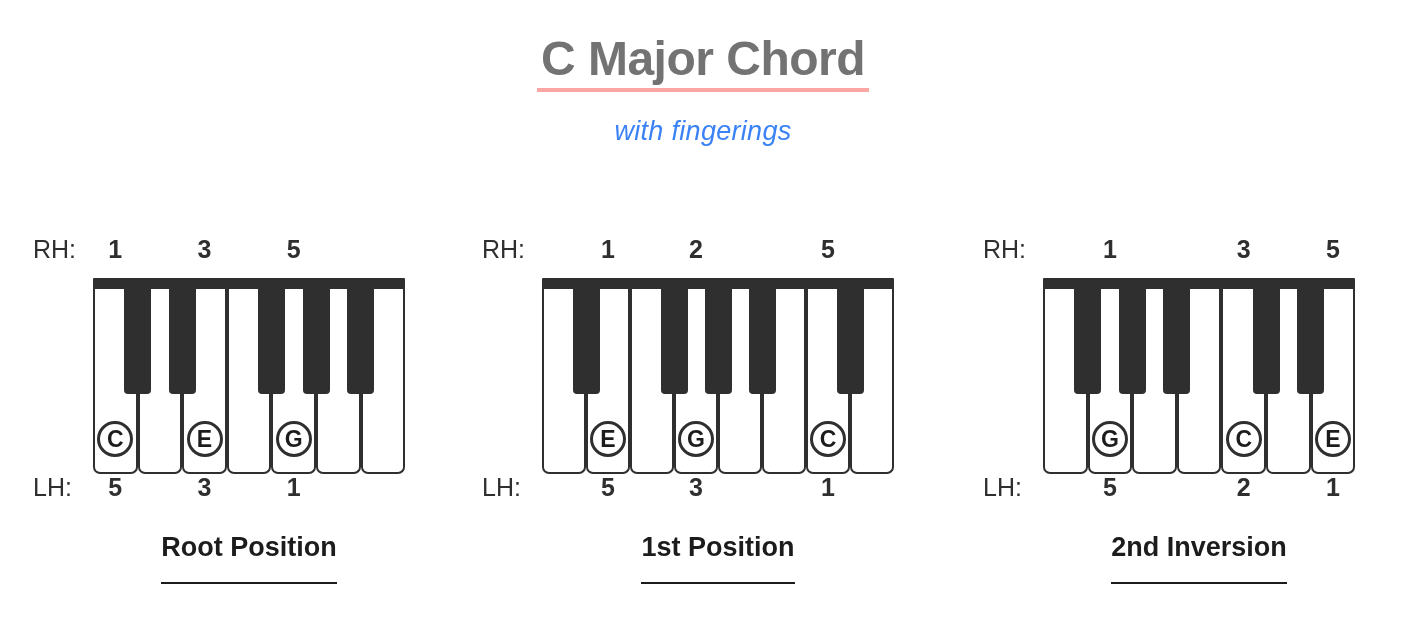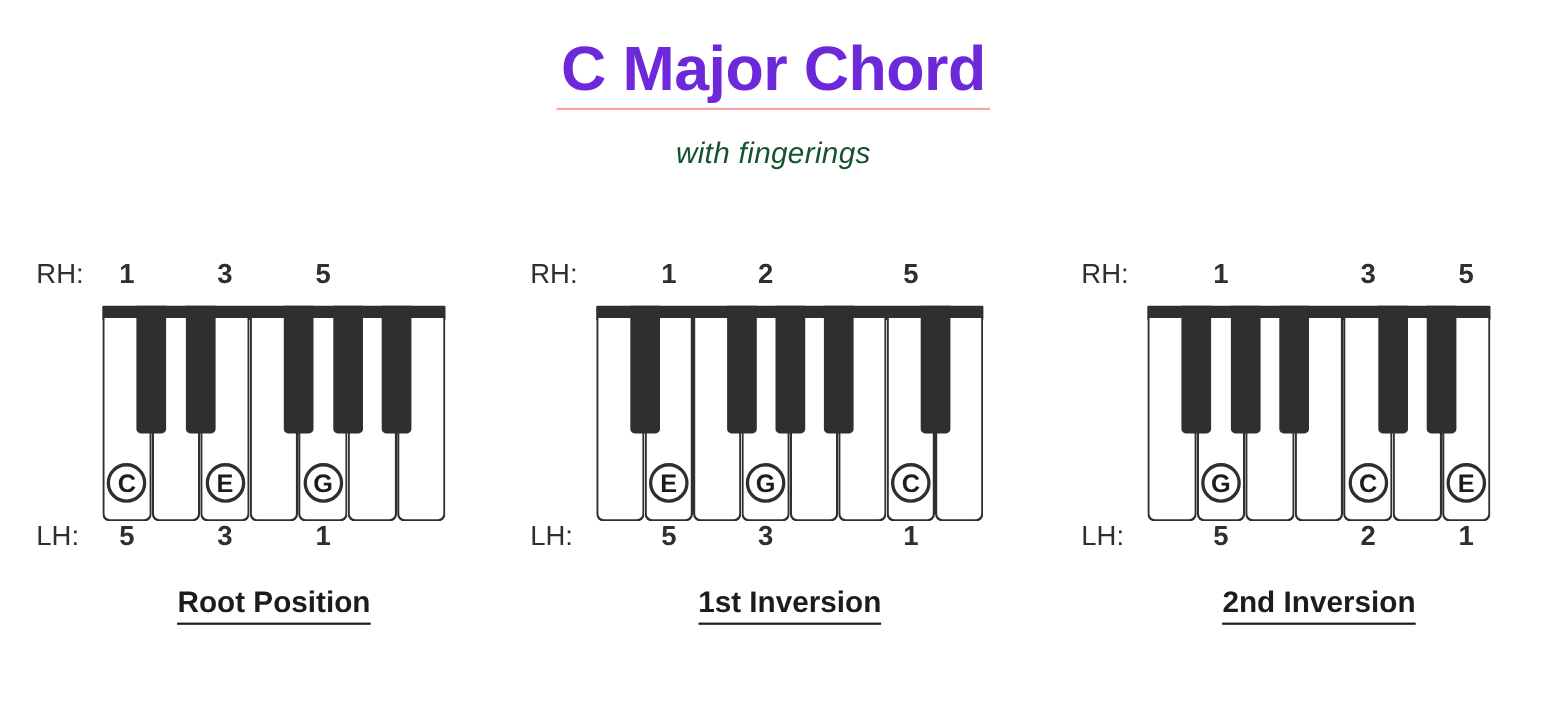--- a/index.html
+++ b/index.html
@@ -18,34 +18,34 @@
 
   
   #header {
     position: absolute;
     top: 0;
     left: 0;
     width: 1406px;
     text-align: center;
   }
   #chart-title {
-    font-size: 57px;
+    font-size: 48px;
     font-weight: bold;
     letter-spacing: -0.5px;
-    color: #6d28d9;
+    color: #737373;
     display: inline-block;
     margin-top: 34px;
     padding: 0 4px 4px 4px;
-    border-bottom: 2px solid #fca5a5;
+    border-bottom: 4px solid #fca5a5;
     line-height: 1.05;
   }
   #chart-subtitle {
     font-size: 27px;
     font-style: italic;
-    color: #14532d;
+    color: #3b82f6;
     margin-top: 24px;
     letter-spacing: 0.3px;
   }
 
   
   #diagrams {
     position: absolute;
     top: 232px;
     left: 0;
     width: 1406px;
@@ -135,21 +135,21 @@
     position: absolute;
     top: 300px;
     left: 0;
     text-align: center;
     font-size: 27px;
     font-weight: bold;
     color: #1c1c1c;
   }
   .caption span {
     display: inline-block;
-    padding-bottom: 3px;
+    padding-bottom: 19px;
     border-bottom: 2.5px solid #1c1c1c;
     white-space: nowrap;
   }
 </style>
 </head>
 <body>
 
 <div id="header">
   <div id="chart-title">C Major Chord</div>
   <div id="chart-subtitle">with fingerings</div>
@@ -214,21 +214,21 @@
         <div class="note-marker" style="left: 66px; top: 143px;">E</div>
         <div class="note-marker" style="left: 154px; top: 143px;">G</div>
         <div class="note-marker" style="left: 286px; top: 143px;">C</div>
       </div>
       <div class="hand-row lh-row" style="width: 352px;">
         <div class="hand-label" style="left: -60px;">LH:</div>
         <div class="finger-num" style="left: 66px;">5</div>
         <div class="finger-num" style="left: 154px;">3</div>
         <div class="finger-num" style="left: 286px;">1</div>
       </div>
-      <div class="caption" style="width: 352px;"><span>1st Inversion</span></div>
+      <div class="caption" style="width: 352px;"><span>1st Position</span></div>
     </div>
     <div class="diagram" style="left: 1043px; width: 312.2px;">
       <div class="hand-row rh-row" style="width: 312.2px;">
         <div class="hand-label" style="left: -60px;">RH:</div>
         <div class="finger-num" style="left: 66.9px;">1</div>
         <div class="finger-num" style="left: 200.7px;">3</div>
         <div class="finger-num" style="left: 289.9px;">5</div>
       </div>
       <div class="keyboard" style="width: 312.2px; height: 196px;">
         <div class="topbar" style="width: 312.2px;"></div>

